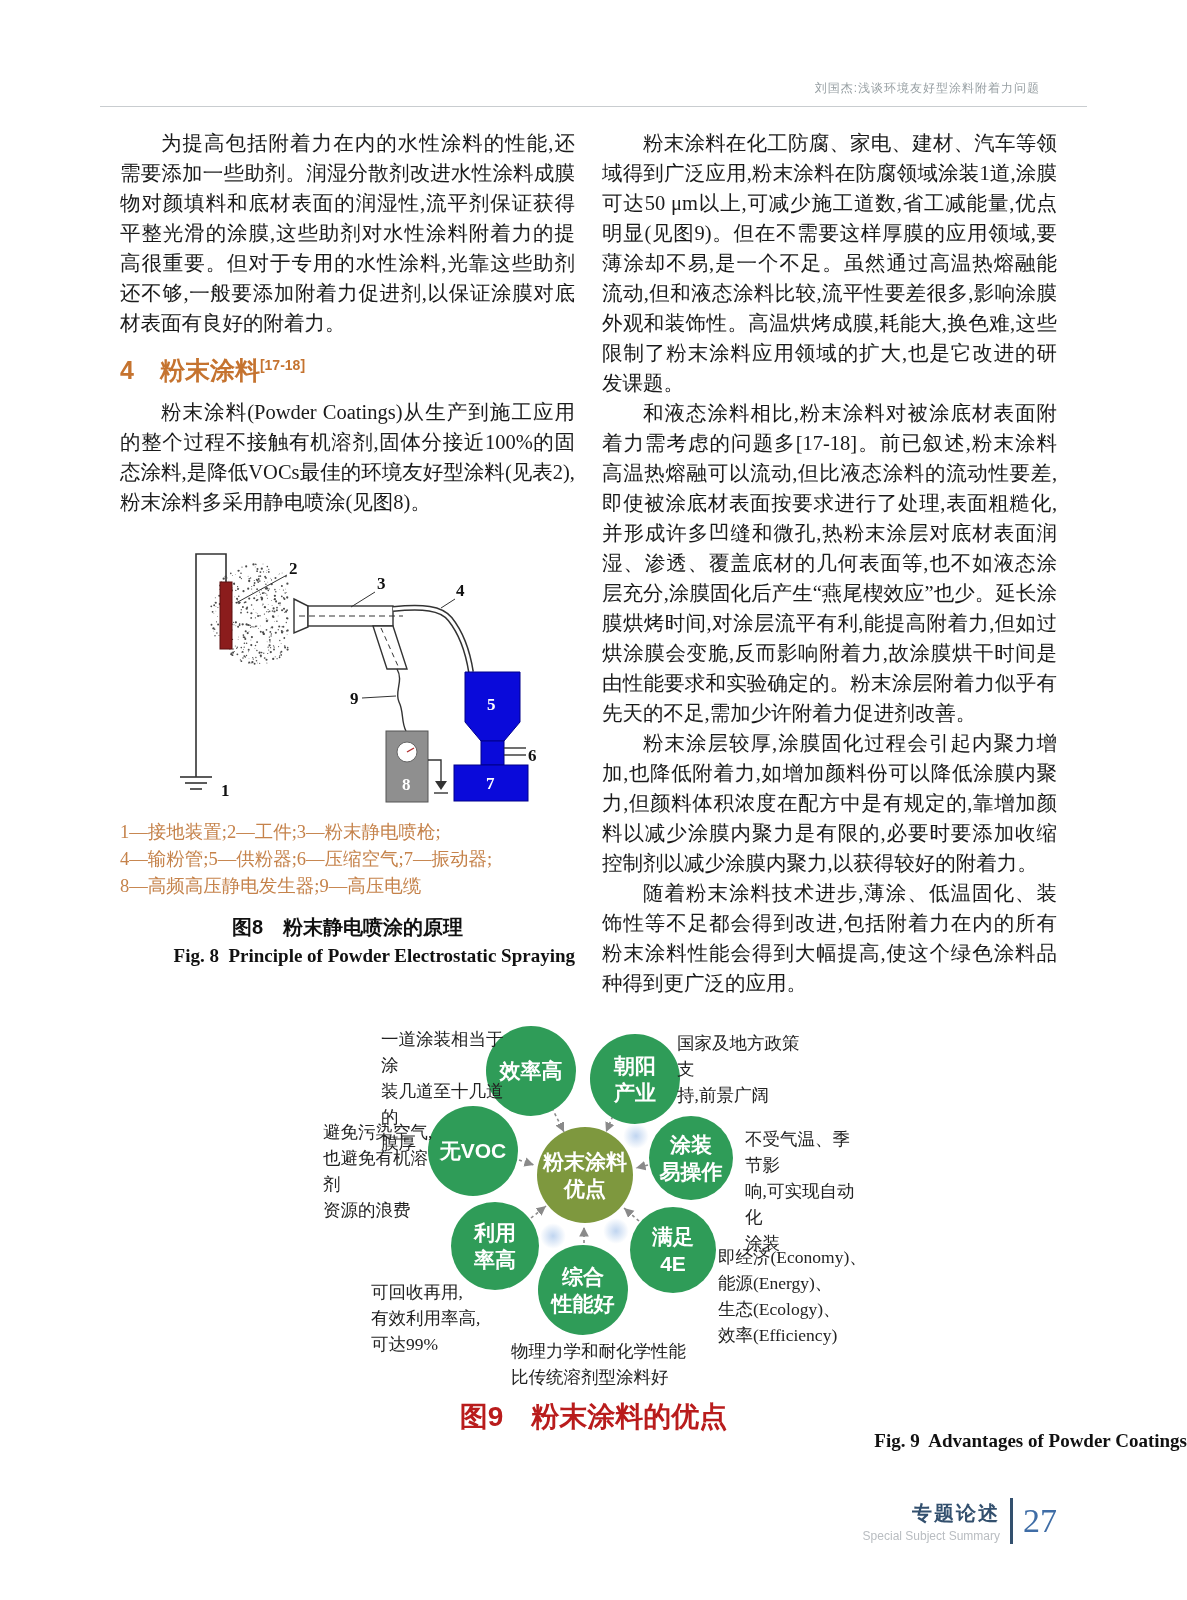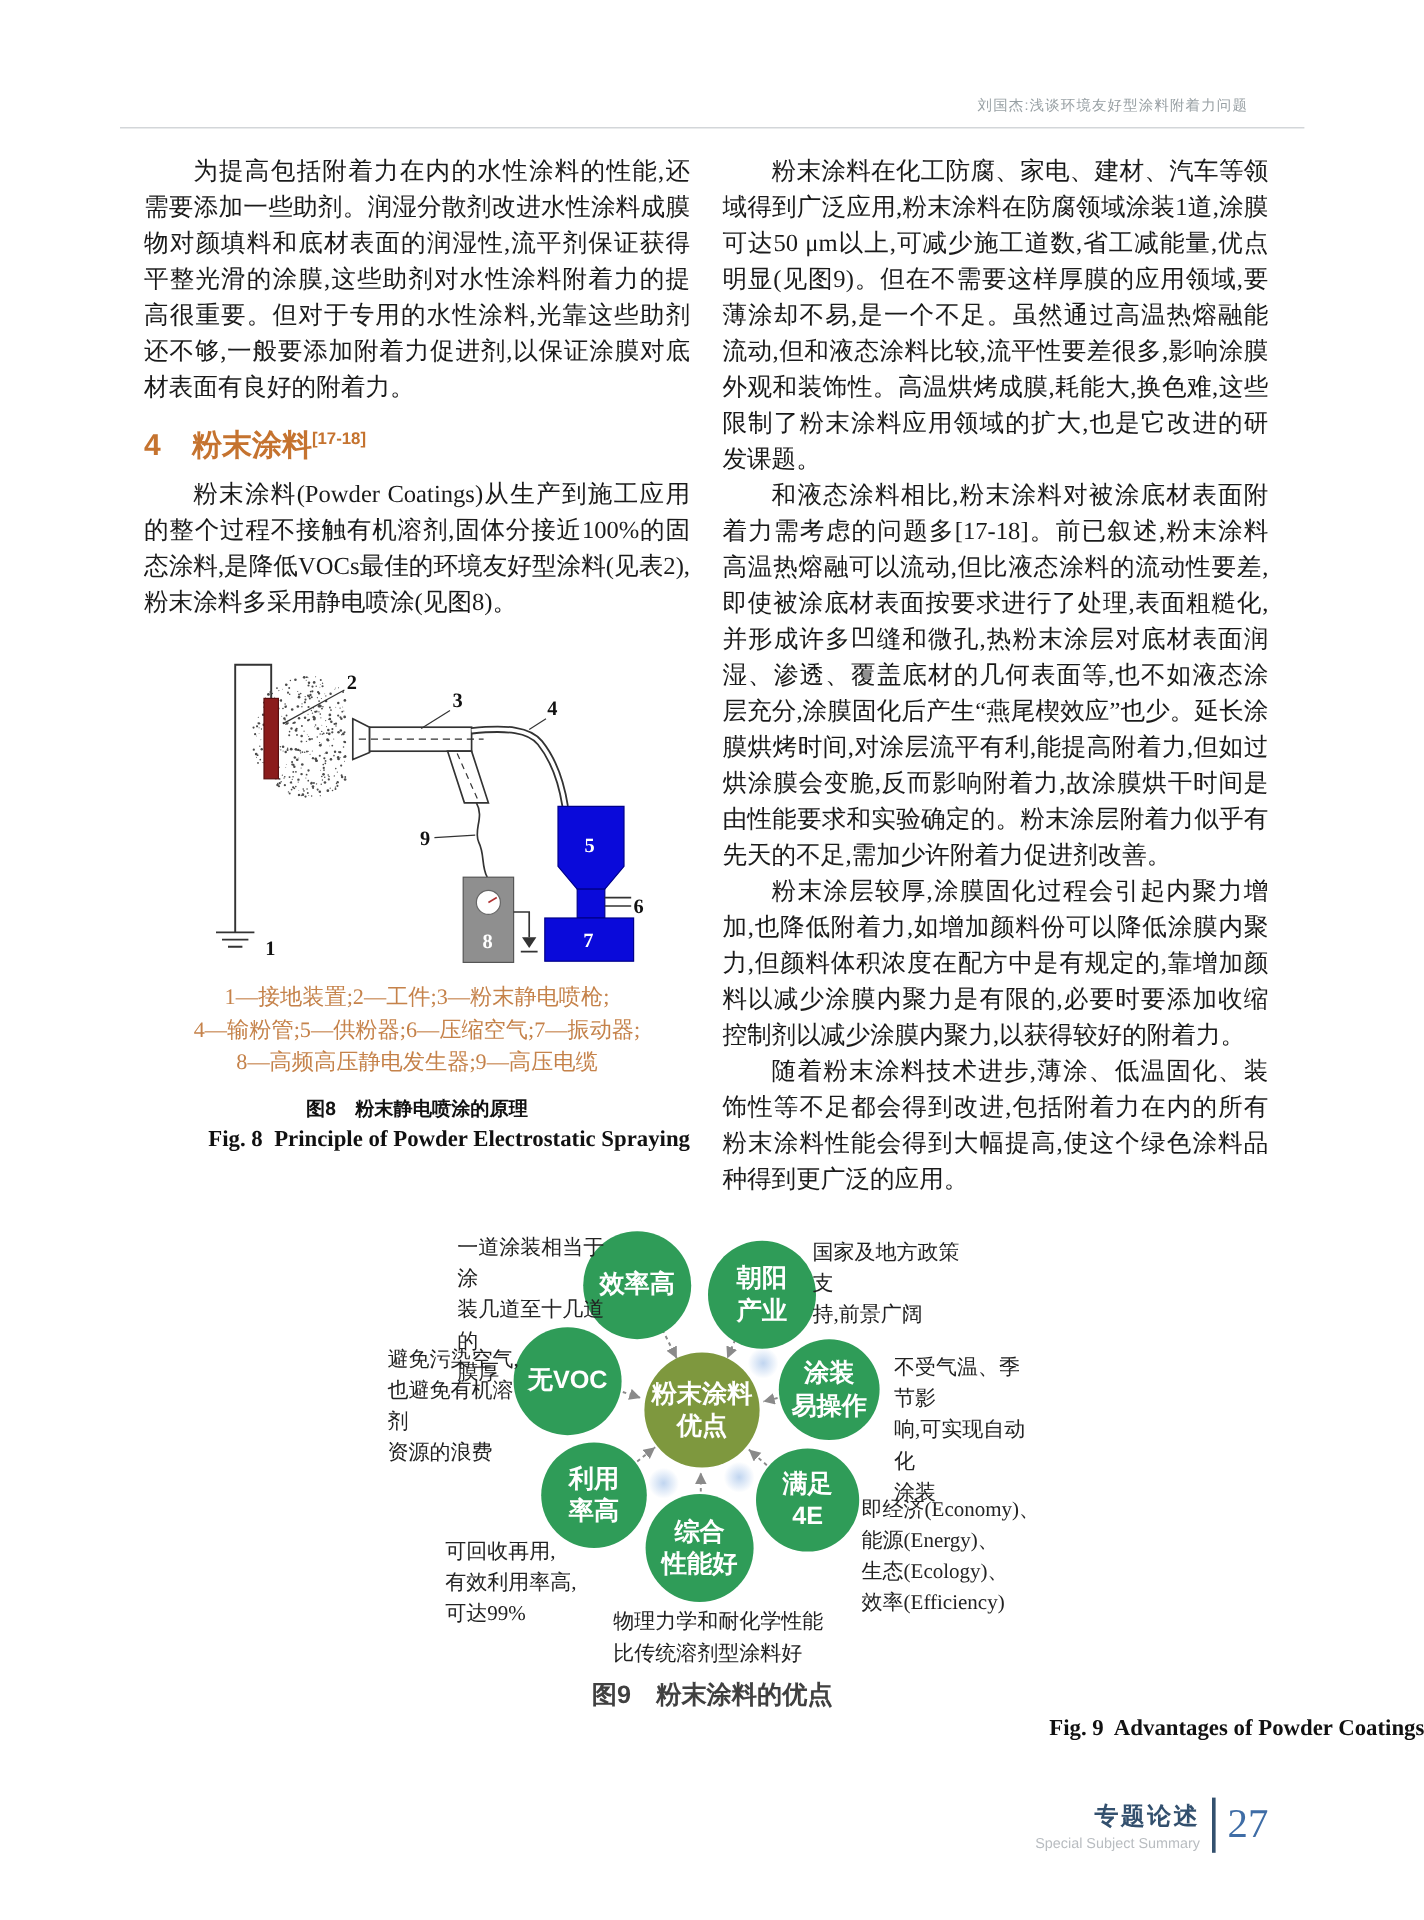--- a/index.html
+++ b/index.html
@@ -31,26 +31,26 @@
     margin:16px 0 10px 0;
     font-family:"Liberation Sans","DejaVu Sans",sans-serif;
     font-weight:bold;font-size:25px;color:#c5732f;
   }
   .section-head .num{margin-right:26px;}
   .section-head sup{font-size:14px;font-weight:bold;}
   
   .fig8-wrap{margin-top:12px;}
   .fig8-svg{display:block;margin:0 auto;}
   .fig8-legend{
-    margin-top:4px;text-align:center;color:#c5824a;
+    margin-top:4px;color:#c5824a;
     font-size:18.5px;line-height:27px;font-style:normal;font-family:Liberation Serif, serif;
   }
   .fig-caption-cn{
     margin-top:14px;text-align:center;font-family:"Liberation Sans","DejaVu Sans",sans-serif;
-    font-weight:bold;font-size:16px;color:#111;white-space:pre-wrap;
+    font-weight:bold;font-size:20px;color:#111;white-space:pre-wrap;
   }
   .fig-caption-en{
     margin-top:4px;text-align:right;font-weight:bold;font-size:19px;color:#111;
     white-space:pre-wrap;
   }
   
   .fig9{position:absolute;top:988px;left:293px;width:610px;height:400px;}
   .fig9 svg.arrows{position:absolute;left:0;top:0;}
   .bubble{
     position:absolute;border-radius:50%;background:#2f9c58;color:#ffffff;
@@ -76,21 +76,21 @@
   .a3{left:30px; top:131px;width:110px;}
   .a4{left:452px;top:138px;width:120px;}
   .a5{left:78px; top:291px;width:110px;}
   .a6{left:425px;top:256px;width:150px;}
   .a7{left:218px;top:350px;width:180px;text-align:left;}
   .wm{position:absolute;width:26px;height:26px;border-radius:50%;
       background:radial-gradient(circle, rgba(150,185,230,.6), rgba(150,185,230,0) 70%);}
   .fig9-cap-cn{
     position:absolute;top:1398px;left:0;width:100%;text-align:center;
     font-family:"Liberation Sans","DejaVu Sans",sans-serif;font-weight:bold;
-    font-size:21px;color:#404040;white-space:pre-wrap;
+    font-size:28px;color:#b91c1c;white-space:pre-wrap;
   }
   .fig9-cap-en{
     position:absolute;top:1430px;left:0;width:100%;text-align:right;
     font-weight:bold;font-size:19px;color:#111;white-space:pre-wrap;
   }
   
   .footer{
     position:absolute;top:1498px;right:130px;
     display:flex;align-items:center;
   }

